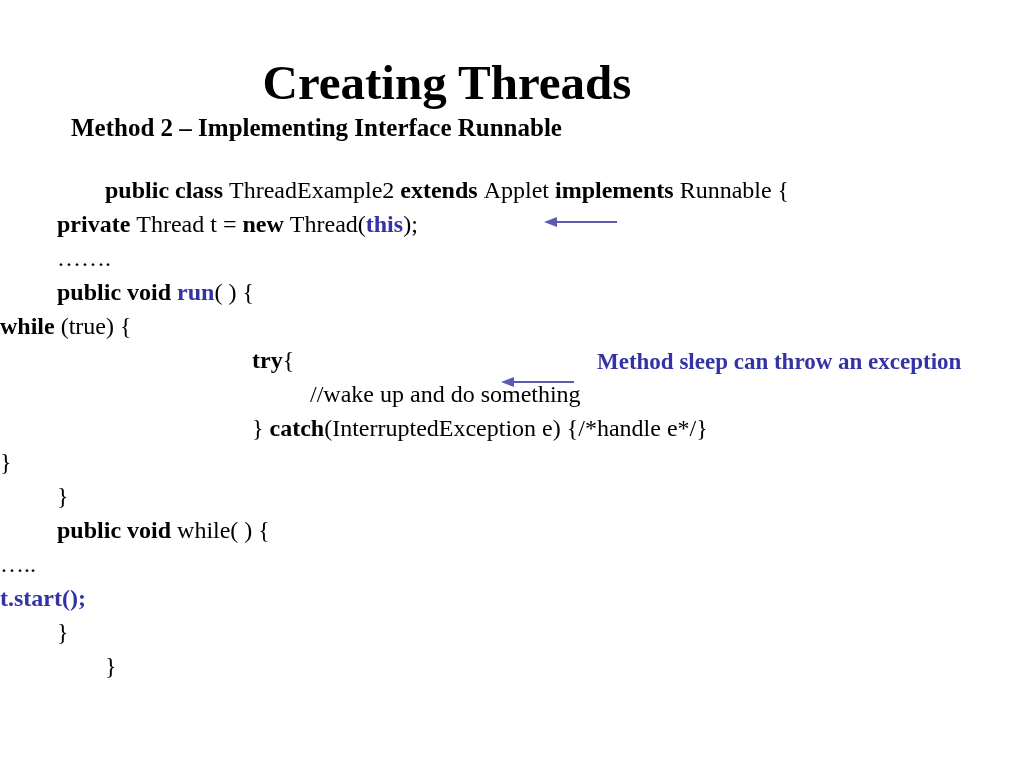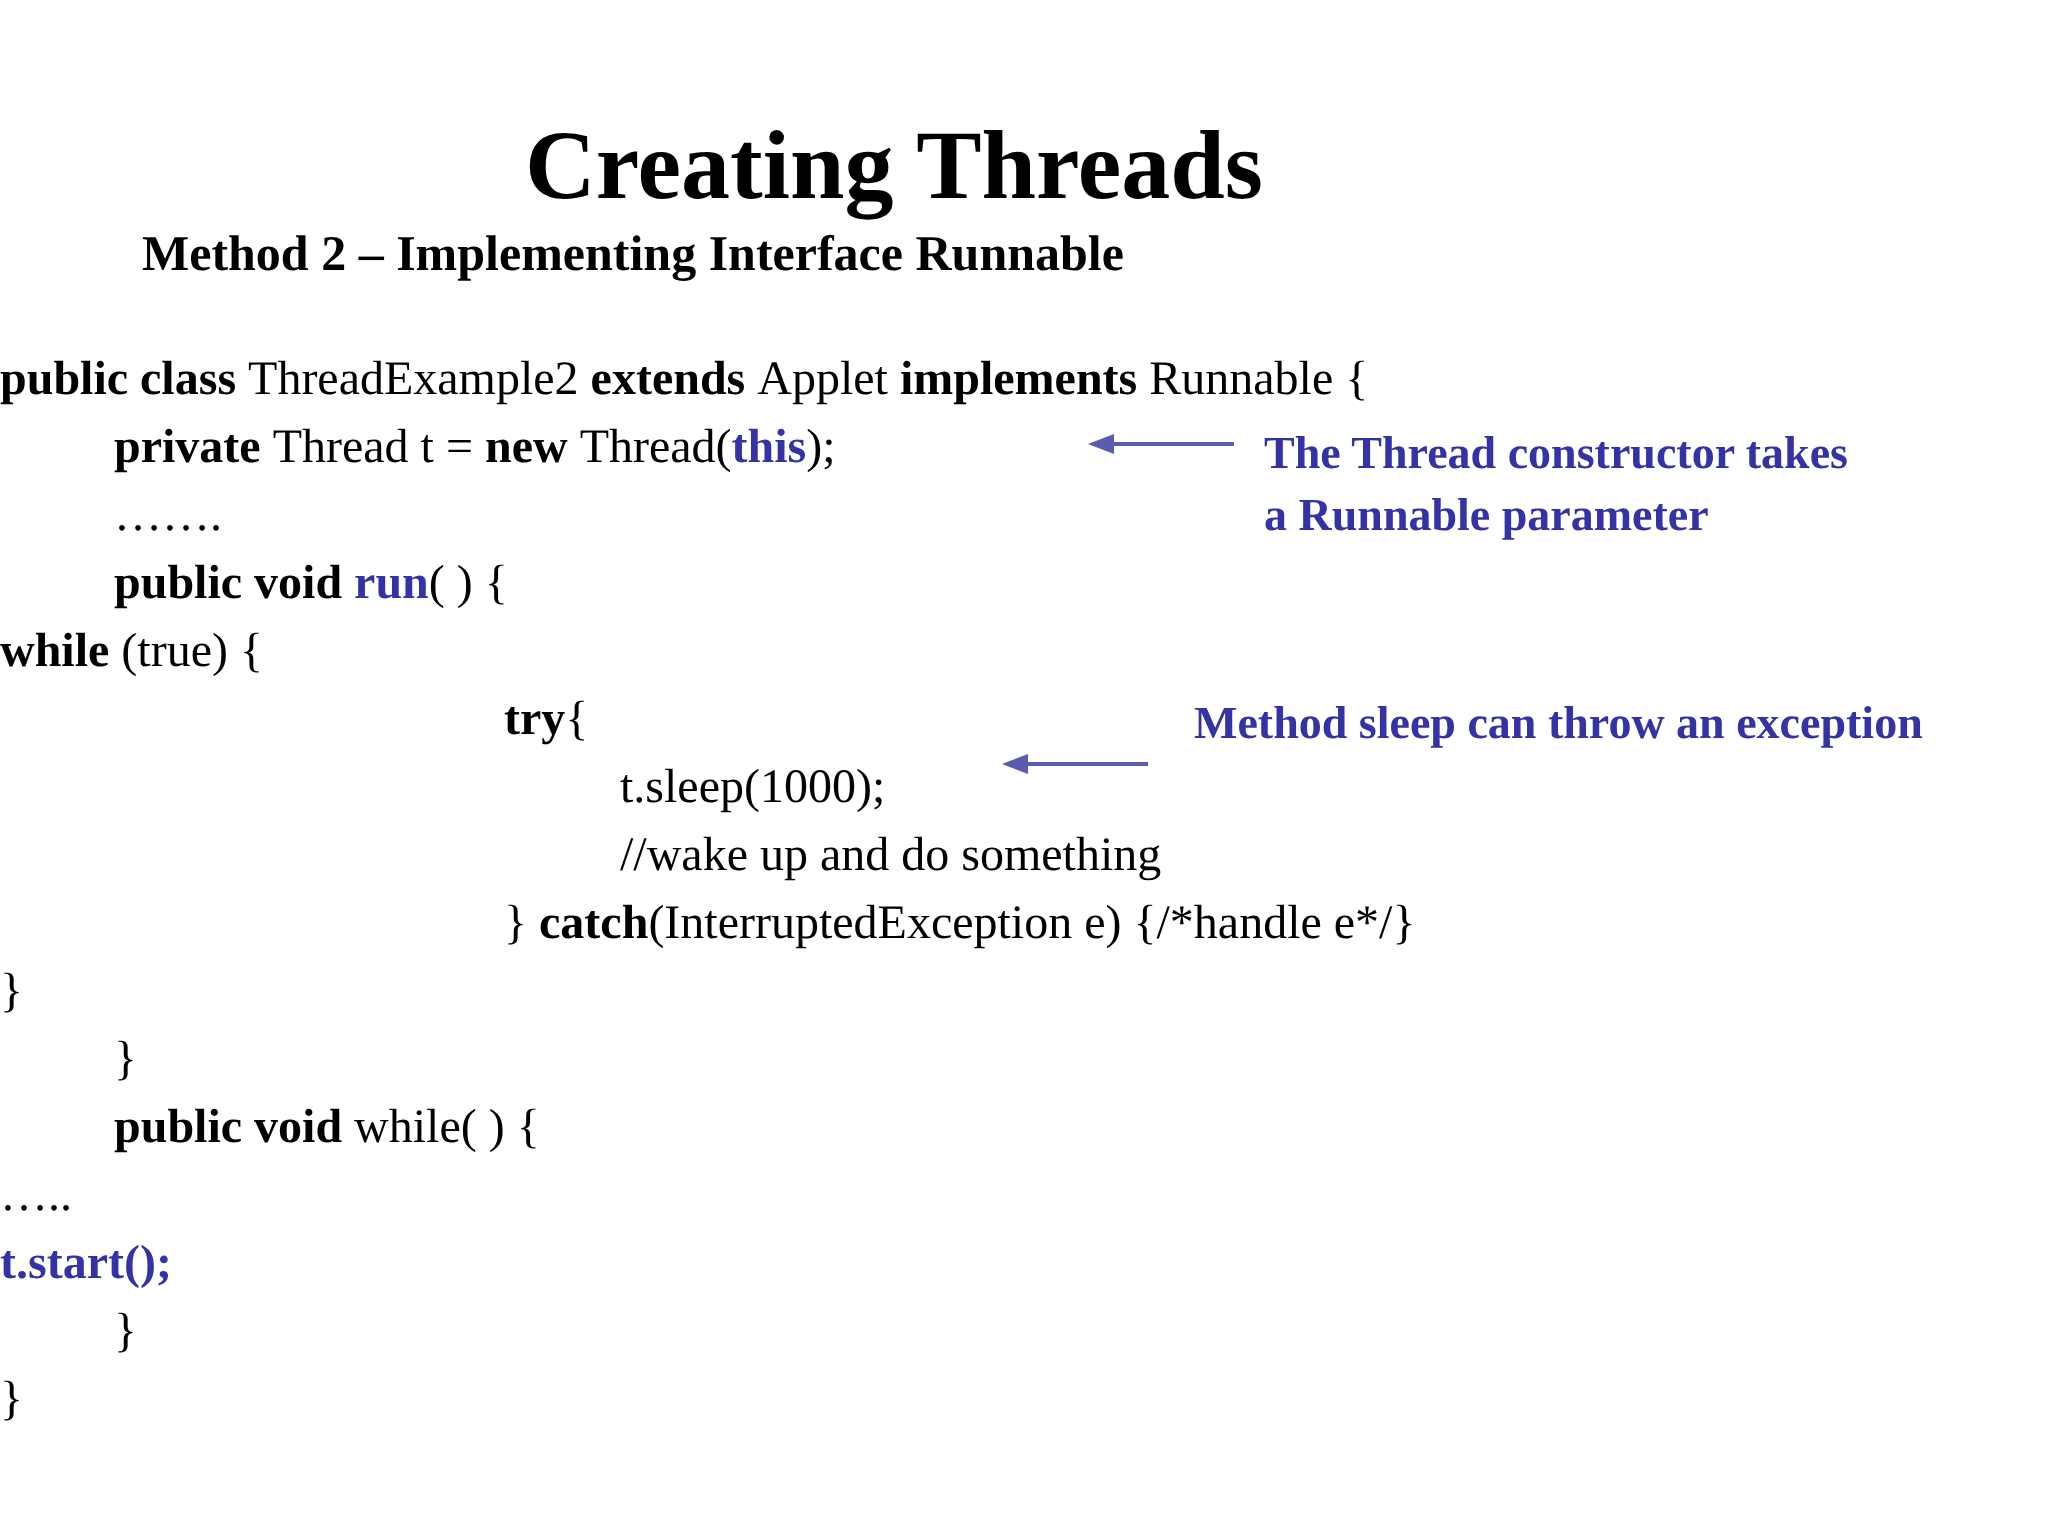--- a/index.html
+++ b/index.html
@@ -45,21 +45,21 @@
     top: 173px;
     left: 0;
     width: 1024px;
   }
   .code-line {
     height: 34px;
     line-height: 34px;
     font-size: 24px;
     white-space: pre;
   }
-  .ind0 { }
+  .ind0 { padding-left: 105px; }
   .ind1 { padding-left: 57px; }
   .ind2 { }
   .ind3 { padding-left: 252px; }
   .ind4 { padding-left: 310px; }
   .kw  { font-weight: 700; }
   .kwb { font-weight: 700; color: var(--blue, #3333a6); }
   .annotation {
     position: absolute;
     font-size: 23px;
     font-weight: 700;
@@ -88,41 +88,36 @@
 
   <div class="subtitle">Method 2 – Implementing Interface Runnable</div>
 
   <div class="code-block">
       <div class="code-line ind0"><span class="kw">public class </span><span>ThreadExample2 </span><span class="kw">extends </span><span>Applet </span><span class="kw">implements </span><span>Runnable {</span></div>
       <div class="code-line ind1"><span class="kw">private </span><span>Thread t = </span><span class="kw">new </span><span>Thread(</span><span class="kwb">this</span><span>);</span></div>
       <div class="code-line ind1"><span>…….</span></div>
       <div class="code-line ind1"><span class="kw">public void </span><span class="kwb">run</span><span>( ) {</span></div>
       <div class="code-line ind2"><span class="kw">while </span><span>(true) {</span></div>
       <div class="code-line ind3"><span class="kw">try</span><span>{</span></div>
-      <div class="code-line ind4"><span>t.sleep(1000);</span></div>
       <div class="code-line ind4"><span>//wake up and do something</span></div>
       <div class="code-line ind3"><span>} </span><span class="kw">catch</span><span>(InterruptedException e) {/*handle e*/}</span></div>
       <div class="code-line ind2"><span>}</span></div>
       <div class="code-line ind1"><span>}</span></div>
       <div class="code-line ind1"><span class="kw">public void </span><span>while( ) {</span></div>
       <div class="code-line ind2"><span>…..</span></div>
       <div class="code-line ind2"><span class="kwb">t.start();</span></div>
       <div class="code-line ind1"><span>}</span></div>
       <div class="code-line ind0"><span>}</span></div>
     </div>
 
   <svg class="arrow arrow-1" viewBox="0 0 74 14">
     <line x1="9" y1="7" x2="73" y2="7"></line>
     <polygon points="0,7 13,2 13,12"></polygon>
   </svg>
 
-  <div class="annotation annotation-1">
-    <div>The Thread constructor takes</div>
-    <div>a Runnable parameter</div>
-  </div>
 
   <svg class="arrow arrow-2" viewBox="0 0 74 14">
     <line x1="9" y1="7" x2="73" y2="7"></line>
     <polygon points="0,7 13,2 13,12"></polygon>
   </svg>
 
   <div class="annotation annotation-2">
     <div>Method sleep can throw an exception</div>
   </div>
 

